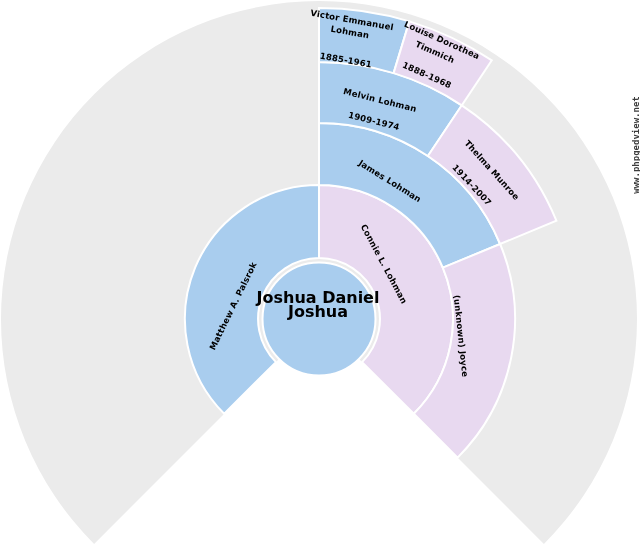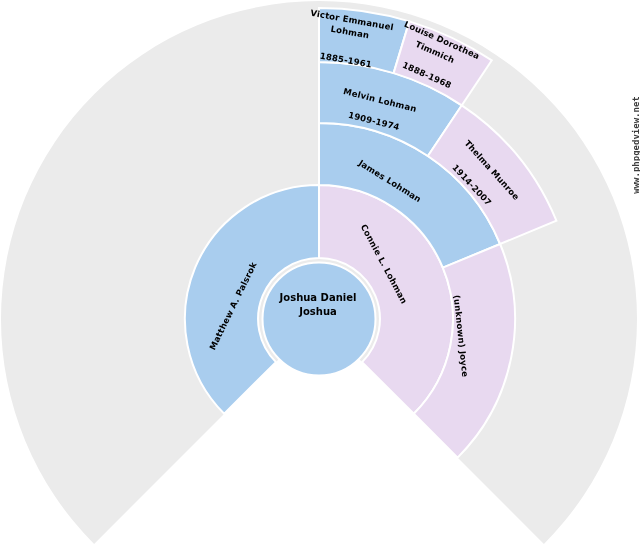--- a/index.html
+++ b/index.html
@@ -7,21 +7,21 @@
   .stage { position:relative; width:640px; height:550px; overflow:hidden; background:#ffffff; }
   .stage svg { position:absolute; left:0; top:0; }
   #labels .lbl {
     position:absolute; white-space:nowrap;
     font-size:8.5px; font-weight:bold; letter-spacing:0.2px; color:#000;
   }
   #labels .lbl.dates { font-weight:bold; }
   .center-label {
     position:absolute; left:318px; top:305px;
     transform:translate(-50%,-50%);
-    text-align:center; font-size:10px; font-weight:bold;
+    text-align:center; font-size:16px; font-weight:bold;
     line-height:14px; color:#000; white-space:nowrap;
   }
   .watermark {
     position:absolute; left:636px; top:145px;
     transform:translate(-50%,-50%) rotate(-90deg);
     font-family:"DejaVu Sans Mono","Liberation Mono",monospace;
     font-size:9px; font-weight:bold; color:#3c3c3c; white-space:nowrap;
   }
 </style>
 </head>

